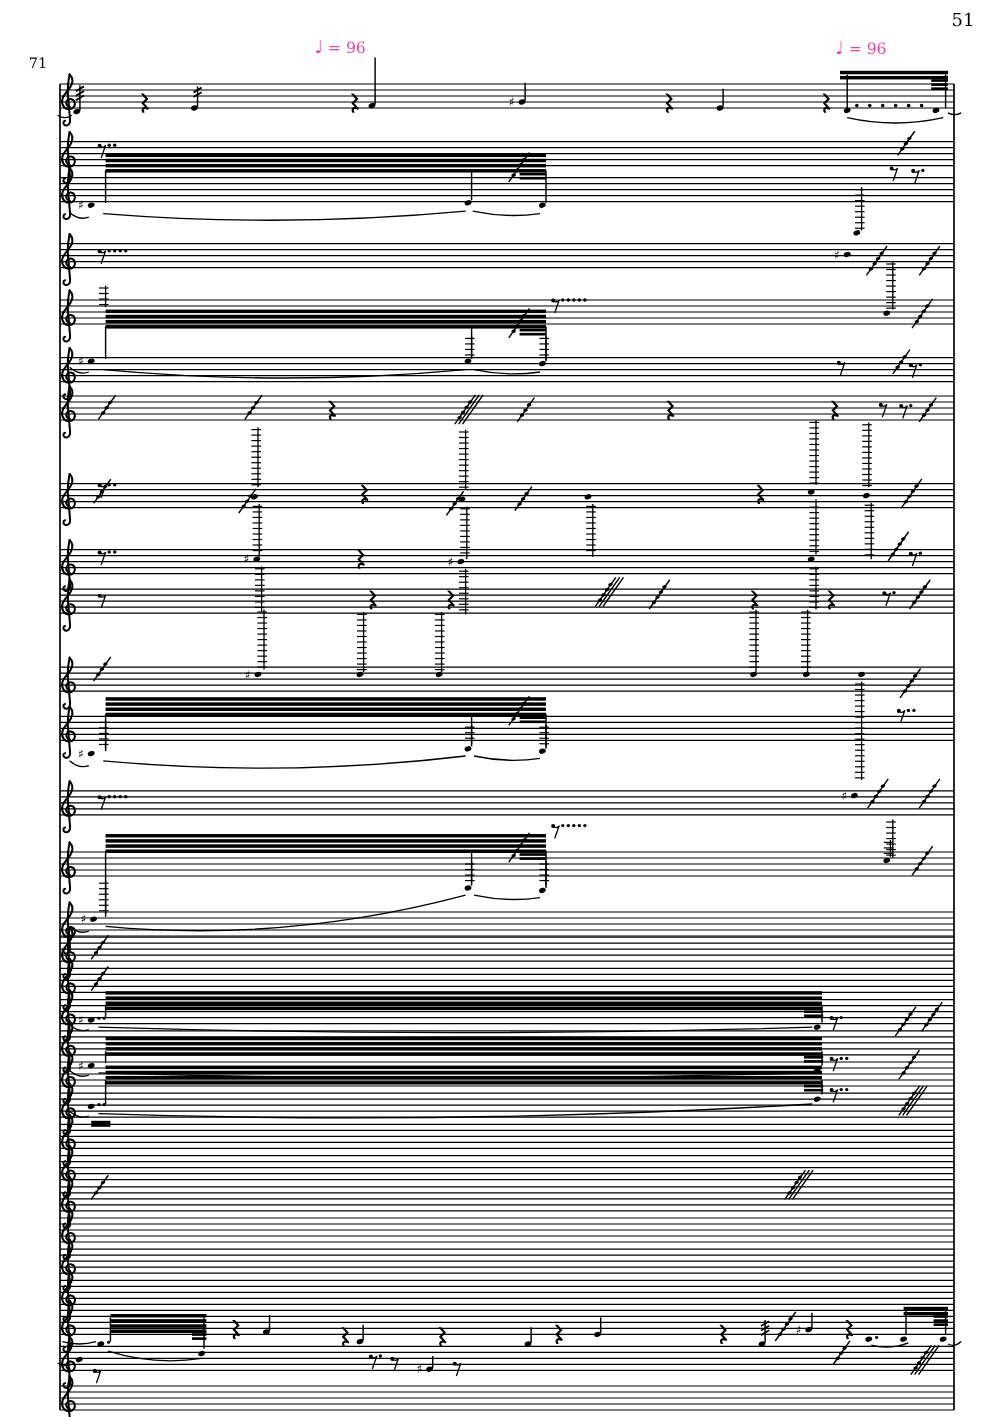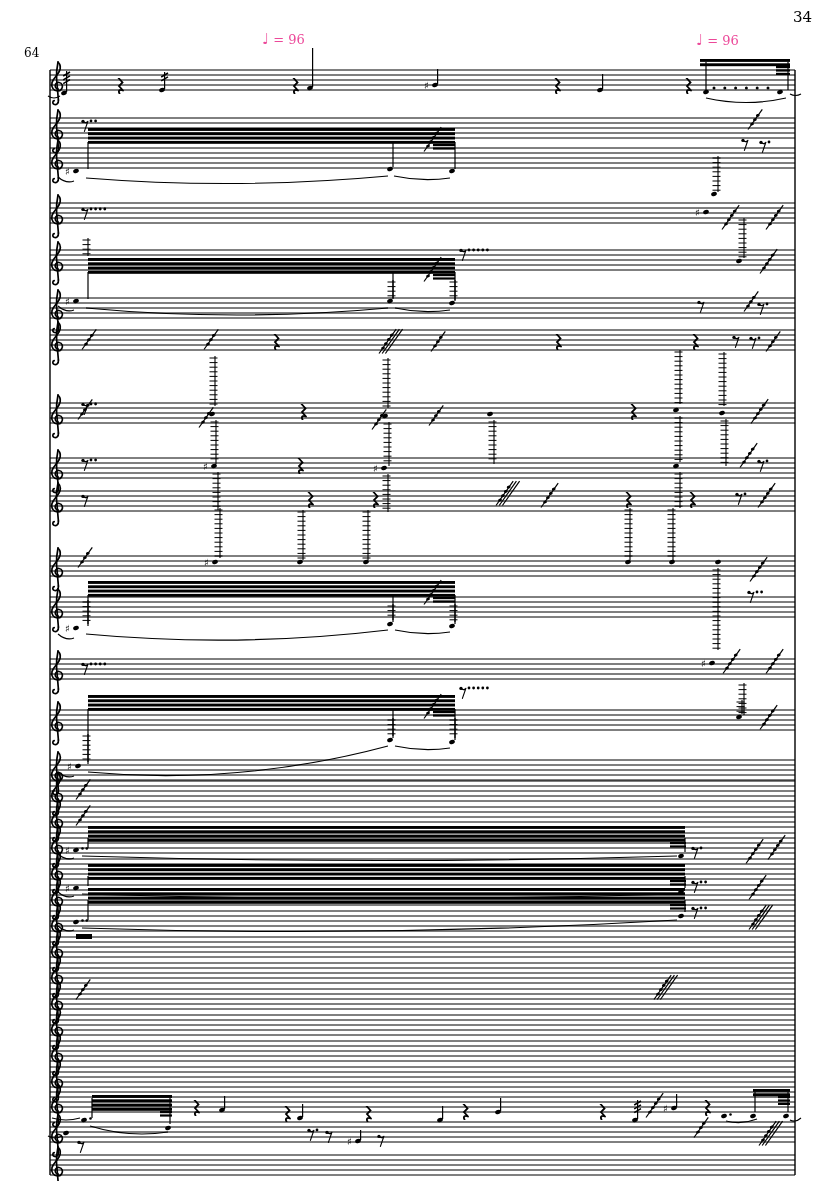--- a/index.html
+++ b/index.html
@@ -9,22 +9,22 @@
   .corner-num{position:absolute;font-size:15px;color:#000;}
   .measure-num{position:absolute;font-size:12px;color:#000;}
   .tempo{position:absolute;font-size:13px;white-space:nowrap;color:#ec4899;}
   .tempo .q{font-family:"DejaVu Sans", sans-serif;font-size:15px;font-weight:bold;}
   .tempo .t{font-family:"DejaVu Serif", serif;font-size:13px;}
 </style>
 </head>
 <body>
 
 <div id="page">
-  <div class="corner-num" id="page-number" style="left: 793px; top: 8px;">34</div>
-  <div class="measure-num" id="measure-number" style="left: 24px; top: 46px;">64</div>
+  <div class="corner-num" id="page-number" style="left: 793px; top: 8px;">51</div>
+  <div class="measure-num" id="measure-number" style="left: 24px; top: 46px;">71</div>
 
   <div class="tempo" id="tempo-0" style="left: 262px; top: 30px;">
     <span class="q">♩</span>
     <span class="t">= 96</span>
   </div>
   <div class="tempo" id="tempo-1" style="left: 696px; top: 31px;">
     <span class="q">♩</span>
     <span class="t">= 96</span>
   </div>
 

